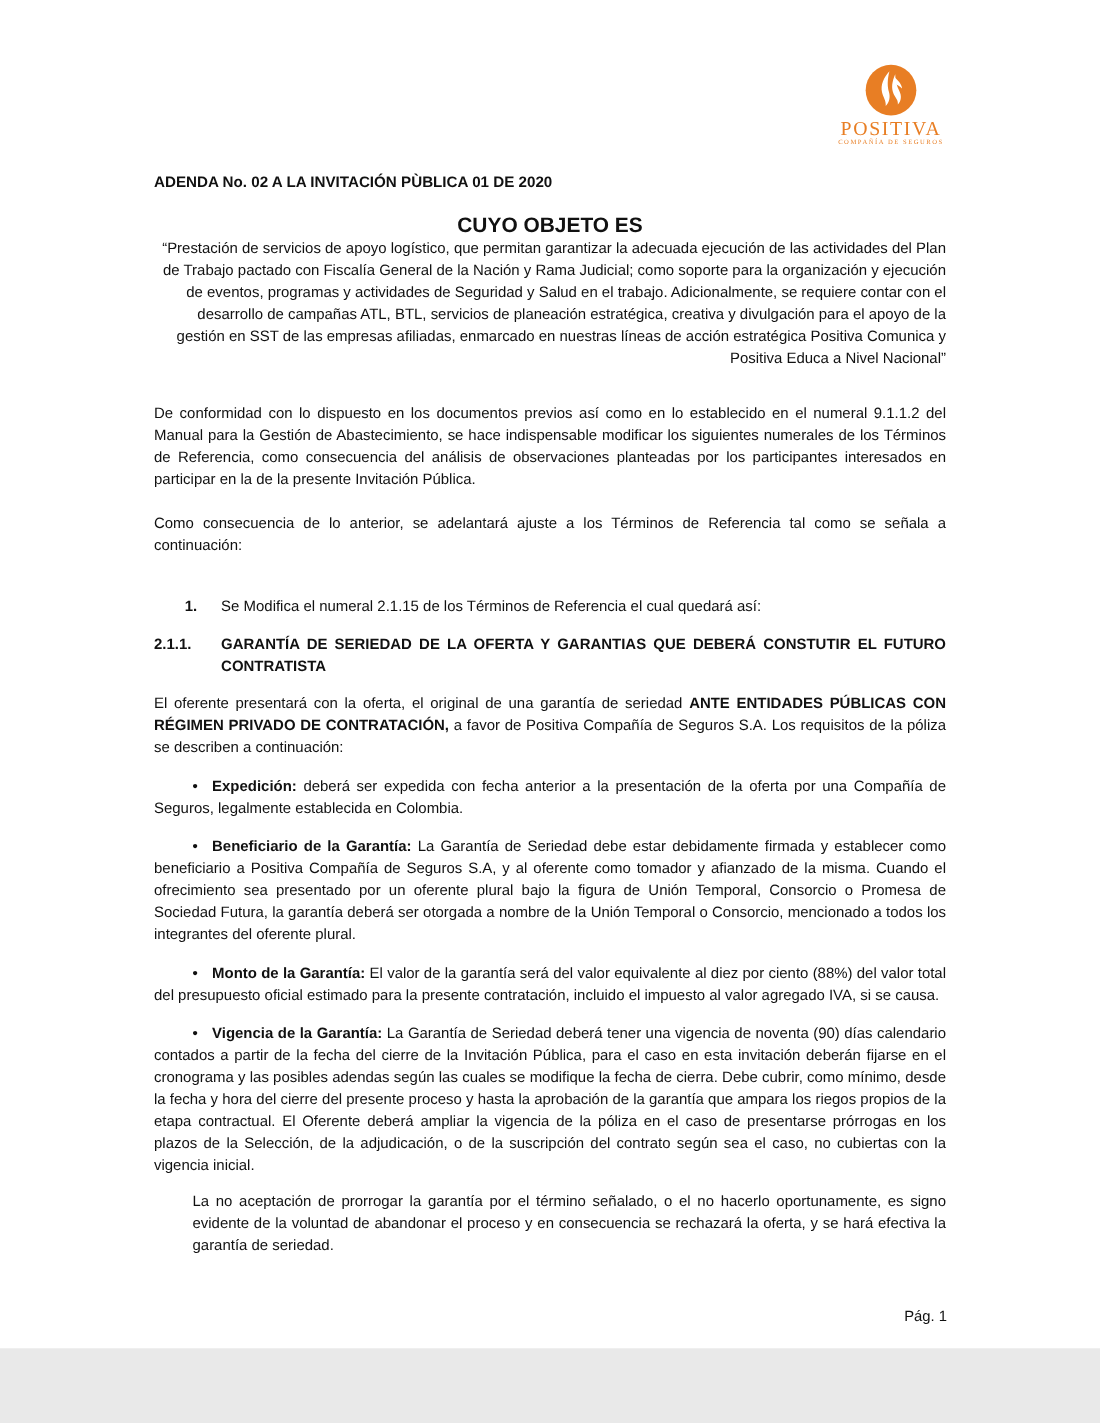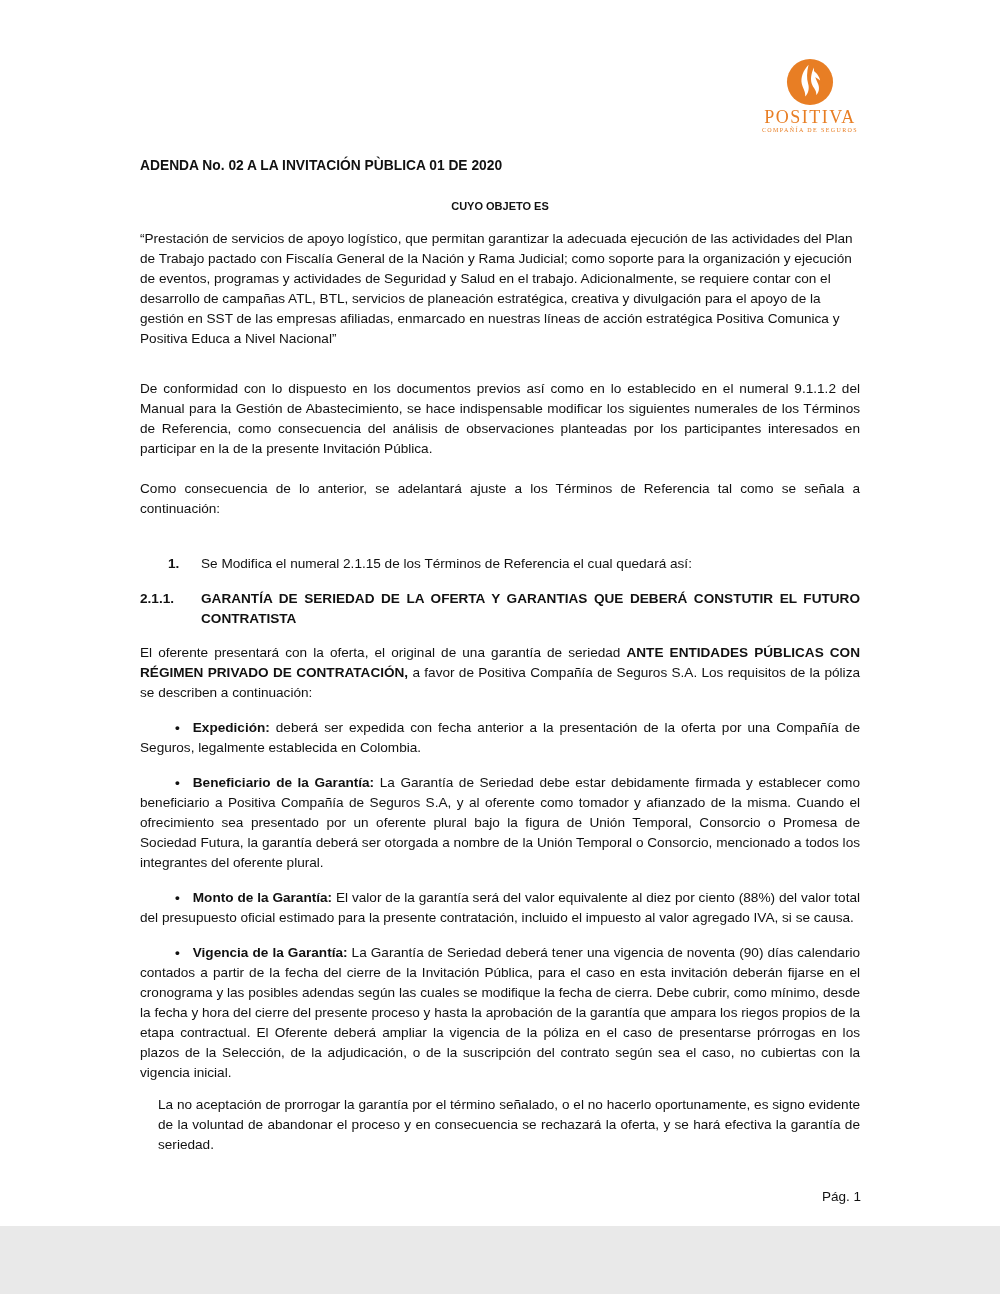--- a/index.html
+++ b/index.html
@@ -31,46 +31,46 @@
   }
   
   .content {
     position:absolute; left:140px; top:156px; width:720px;
     font-size:13.6px; line-height:20px;
   }
   .doc-title {
     text-align:left; font-weight:bold; font-size:13.8px;
   }
   .doc-subtitle {
-    text-align:center; font-weight:bold; font-size:11px;
+    text-align:center; font-weight:bold; font-size:19px;
     margin-top:20px;
   }
   .quote {
-    text-align:left; margin-top:13px;
+    text-align:right; 
   }
   .para-justified { text-align:justify; }
   .intro { margin-top:30px; }
   .consequence { margin-top:20px; }
   .numbered { display:flex; margin-top:35px; }
   .numbered .num { margin-left:28px; width:33px; font-weight:bold; flex-shrink:0; }
   .numbered .num-text { flex:1; }
   .section-heading { display:flex; margin-top:15px; font-weight:bold; }
   .section-heading .sh-num { width:61px; flex-shrink:0; }
   .section-heading .sh-text { flex:1; text-align:justify; }
   .offer { margin-top:14px; }
   .bullet-para {
     text-align:justify; text-indent:35px; margin-top:15px;
   }
   .bullet-para.first { }
   .bullet-para .marker::before {
     content:"\2022"; font-weight:bold; padding-right:13px;
   }
   .bold { font-weight:bold; }
   .closing {
-    margin-left:18px; text-align:justify; margin-top:12px;
+    margin-left:35px; text-align:justify; margin-top:12px;
   }
   
   .page-footer {
     position:absolute; top:1188px; right:139px;
     font-size:13.5px; line-height:18px;
   }
 </style>
 </head>
 <body>
 

